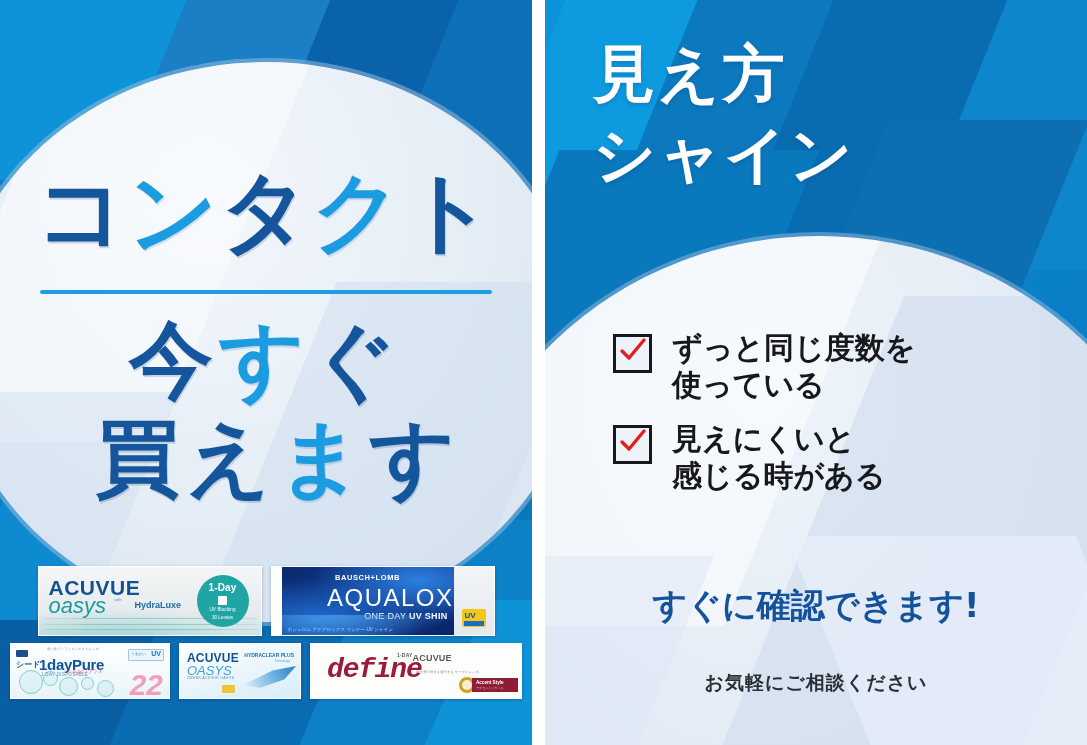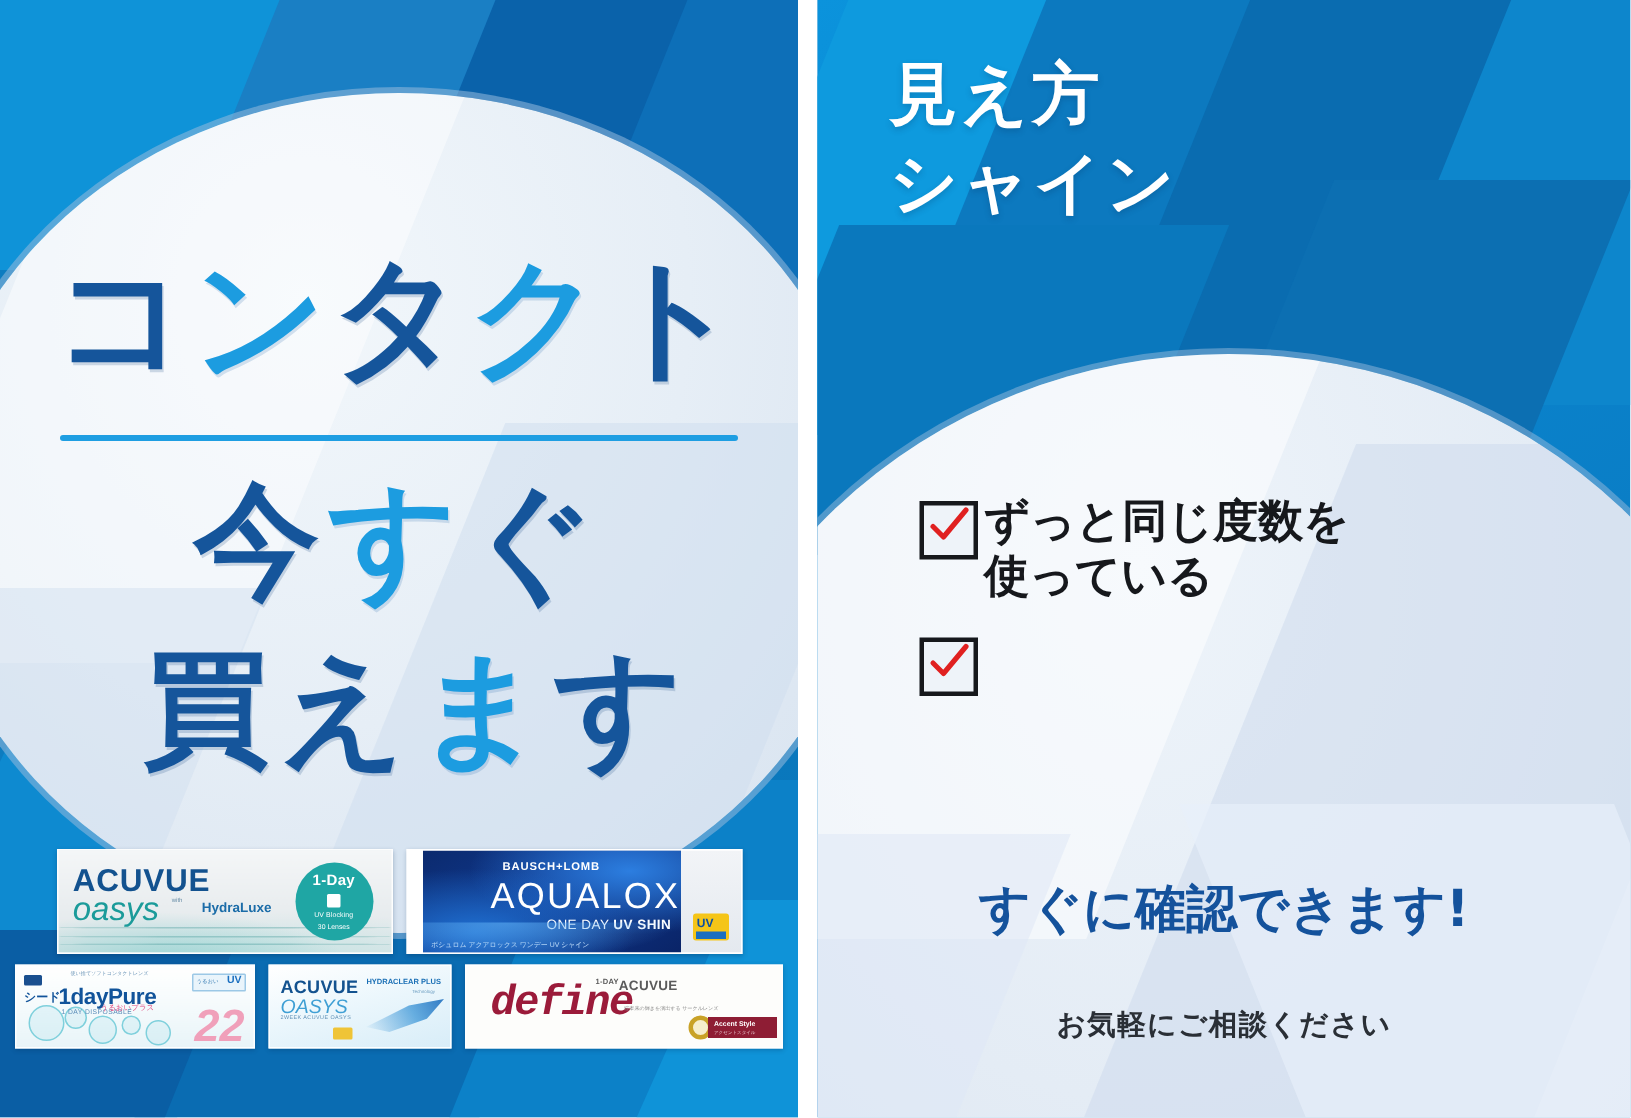--- a/index.html
+++ b/index.html
@@ -53,21 +53,21 @@
   .c-dark{color:#15559b;text-shadow:1px 2px 0 rgba(10,60,120,.18);}
   .c-lite{color:#1c9ce0;text-shadow:1px 2px 0 rgba(10,90,160,.16);}
   .l-rule{position:absolute;left:40px;width:452px;top:290px;height:4px;background:#1e9ee2;border-radius:2px;}
 
   .l-sub1,.l-sub2{
     position:absolute;left:0;right:0;text-align:center;white-space:nowrap;
     font-family:"DejaVu Sans","Liberation Sans",sans-serif;
     font-size:84px;font-weight:700;line-height:1;letter-spacing:6px;
   }
   .l-sub1{top:318px;}
-  .l-sub2{top:430px;padding-left:25px;}
+  .l-sub2{top:416px;padding-left:25px;}
 
   
   .prod-wrap{position:absolute;left:0;right:0;top:566px;}
   .prod-row{display:flex;justify-content:center;align-items:flex-start;gap:9px;margin-bottom:7px;}
   .box{position:relative;overflow:hidden;border:1px solid rgba(255,255,255,.9);
        box-shadow:0 1px 3px rgba(0,40,80,.30);background:#fff;padding-left:10px;}
 
   
   .b-oasys{width:212px;height:68px;background:linear-gradient(180deg,#f4f6f7 0%,#e9edef 55%,#dfe6e9 100%);}
   .b-oasys .wave{position:absolute;left:0;bottom:0;width:100%;height:34px;
@@ -154,27 +154,27 @@
     box-shadow:0 0 0 4px rgba(150,185,220,.5);}
   .r-circle-sheen{position:absolute;left:-96px;top:236px;width:740px;height:700px;border-radius:50%;overflow:hidden;}
   .r-circle-sheen i{position:absolute;}
   .rcs1{left:60px;top:-30px;width:300px;height:420px;background:rgba(255,255,255,.5);transform:skewX(-22deg);}
   .rcs2{left:350px;top:60px;width:300px;height:520px;background:rgba(205,218,236,.55);transform:skewX(-22deg);}
   .rcs3{left:430px;top:300px;width:290px;height:460px;background:rgba(232,240,250,.65);transform:skewX(22deg);}
   .rcs4{left:-40px;top:320px;width:220px;height:420px;background:rgba(222,232,245,.55);transform:skewX(-22deg);}
 
   .r-title{position:absolute;left:48px;top:34px;
     font-family:"DejaVu Sans","Liberation Sans",sans-serif;
-    font-size:45px;font-weight:700;color:#ffffff;line-height:1.30;letter-spacing:2px;white-space:nowrap;
+    font-size:62px;font-weight:700;color:#ffffff;line-height:1.30;letter-spacing:2px;white-space:nowrap;
     text-shadow:0 2px 4px rgba(0,40,80,.22);}
   .ring{position:relative;border-radius:50%;box-sizing:border-box;border-style:solid;border-color:#ffffff;}
 
   
   .check-wrap{position:absolute;left:68px;top:330px;width:440px;}
-  .check-item{display:flex;align-items:flex-start;gap:4px;margin-bottom:18px;}
+  .check-item{display:flex;align-items:flex-start;gap:20px;margin-bottom:18px;}
   .cbox{flex:0 0 auto;width:33px;height:33px;border:3px solid #16181c;background:#eef3f9;position:relative;margin-top:4px;}
   .cbox svg{position:absolute;left:2px;top:0px;}
   .ctext{font-family:"DejaVu Sans","Liberation Sans",sans-serif;
      font-size:30px;font-weight:700;color:#16181c;line-height:1.22;letter-spacing:0px;}
 
   .r-cta{position:absolute;left:0;width:542px;top:583px;text-align:center;white-space:nowrap;
      font-family:"DejaVu Sans","Liberation Sans",sans-serif;
      font-size:34px;font-weight:700;color:#14529c;letter-spacing:0px;}
   .r-note{position:absolute;left:0;width:542px;top:670px;text-align:center;white-space:nowrap;
      font-family:"DejaVu Sans","Liberation Sans",sans-serif;
@@ -325,19 +325,23 @@
             <div>ずっと同じ度数を</div>
             <div>使っている</div>
           </div>
         </div>
         <div class="check-item">
           <div class="cbox">
             <svg width="30" height="28" viewBox="0 0 30 28">
               <path d="M4 14 L11 21 L26 3" stroke="#e02020" stroke-width="3.4" fill="none" stroke-linecap="round" stroke-linejoin="round"></path>
             </svg>
           </div>
+          <div class="ctext">
+            <div>見えにくいと</div>
+            <div>感じる時がある</div>
+          </div>
         </div>
       </div>
 
     <div class="r-cta">すぐに確認できます!</div>
     <div class="r-note">お気軽にご相談ください</div>
   </div>
 </div>
 
 </body></html>

